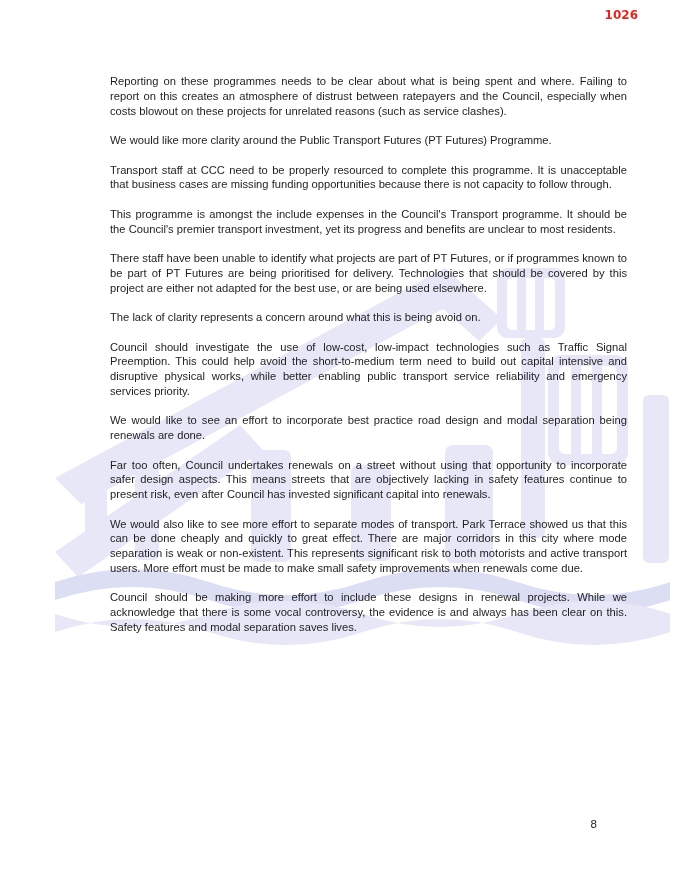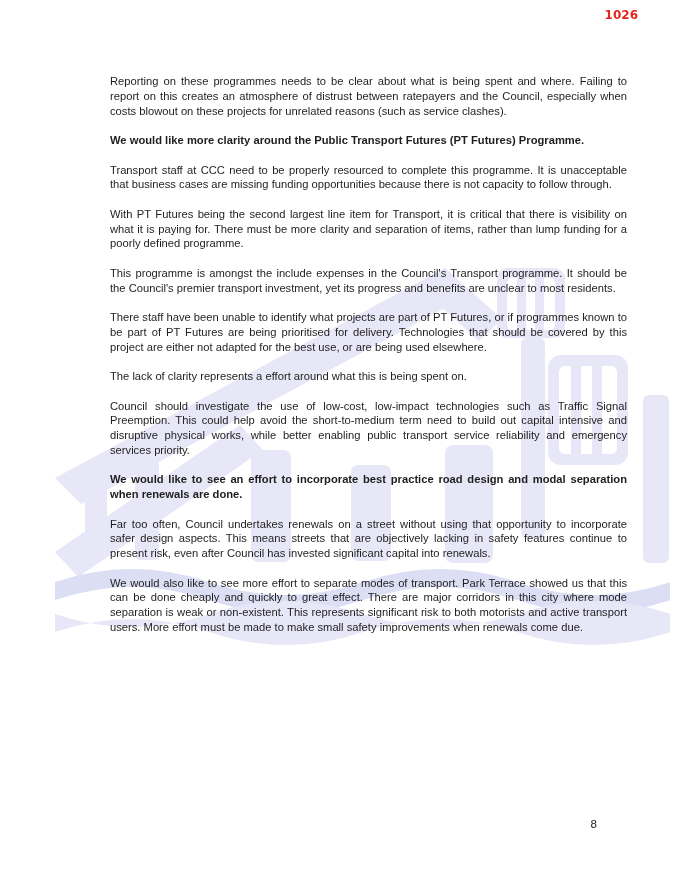--- a/index.html
+++ b/index.html
@@ -21,21 +21,21 @@
   .content {
     position: absolute; left: 72px; top: 74px; width: 517px;
     z-index: 1;
     color: #1e1e1e;
     font-size: 11.2px;
     line-height: 14.75px;
     text-align: justify;
     margin-left: 38px;
   }
   .content p { margin: 0 0 14.75px 0; }
-  .content p.bold { font-weight: bold; }
+  .content p.bold { font-weight: normal; }
   .submission-number {
     position: absolute; top: 8px; right: 37px;
     color: #e52620;
     font-family: "DejaVu Sans", sans-serif;
     font-size: 12px; font-weight: bold;
     z-index: 2;
   }
   .page-number {
     position: absolute; top: 818px; right: 78px;
     color: #1e1e1e; font-size: 11.5px;
@@ -77,23 +77,23 @@
   <path class="wm2" d="M0 322 Q 77 296 154 322 T 308 322 T 462 322 T 616 322 L 616 340 Q 539 366 462 340 T 308 340 T 154 340 T 0 340 Z"></path>
   <path class="wm" d="M0 354 Q 77 380 154 354 T 308 354 T 462 354 T 616 354 L 616 372 Q 539 398 462 372 T 308 372 T 154 372 T 0 372 Z"></path>
 </svg>
 
 <div class="submission-number">1026</div>
 
 <div class="content">
   <p>Reporting on these programmes needs to be clear about what is being spent and where. Failing to report on this creates an atmosphere of distrust between ratepayers and the Council, especially when costs blowout on these projects for unrelated reasons (such as service clashes).</p>
   <p class="bold">We would like more clarity around the Public Transport Futures (PT Futures) Programme.</p>
   <p>Transport staff at CCC need to be properly resourced to complete this programme. It is unacceptable that business cases are missing funding opportunities because there is not capacity to follow through.</p>
-  <p>With PT Futures being the second largest line item for Transport, it is critical that there is visibility on what it is paying for. There must be more clarity and separation of items, rather than lump funding for a poorly defined programme.</p>
   <p>This programme is amongst the include expenses in the Council's Transport programme. It should be the Council's premier transport investment, yet its progress and benefits are unclear to most residents.</p>
   <p>There staff have been unable to identify what projects are part of PT Futures, or if programmes known to be part of PT Futures are being prioritised for delivery. Technologies that should be covered by this project are either not adapted for the best use, or are being used elsewhere.</p>
-  <p>The lack of clarity represents a effort around what this is being spent on.</p>
+  <p>The lack of clarity represents a concern around what this is being avoid on.</p>
   <p>Council should investigate the use of low-cost, low-impact technologies such as Traffic Signal Preemption. This could help avoid the short-to-medium term need to build out capital intensive and disruptive physical works, while better enabling public transport service reliability and emergency services priority.</p>
-  <p class="bold">We would like to see an effort to incorporate best practice road design and modal separation when renewals are done.</p>
+  <p class="bold">We would like to see an effort to incorporate best practice road design and modal separation being renewals are done.</p>
   <p>Far too often, Council undertakes renewals on a street without using that opportunity to incorporate safer design aspects. This means streets that are objectively lacking in safety features continue to present risk, even after Council has invested significant capital into renewals.</p>
   <p>We would also like to see more effort to separate modes of transport. Park Terrace showed us that this can be done cheaply and quickly to great effect. There are major corridors in this city where mode separation is weak or non-existent. This represents significant risk to both motorists and active transport users. More effort must be made to make small safety improvements when renewals come due.</p>
+  <p>Council should be making more effort to include these designs in renewal projects. While we acknowledge that there is some vocal controversy, the evidence is and always has been clear on this. Safety features and modal separation saves lives.</p>
 </div>
 
 <div class="page-number">8</div>
 
 </body></html>

